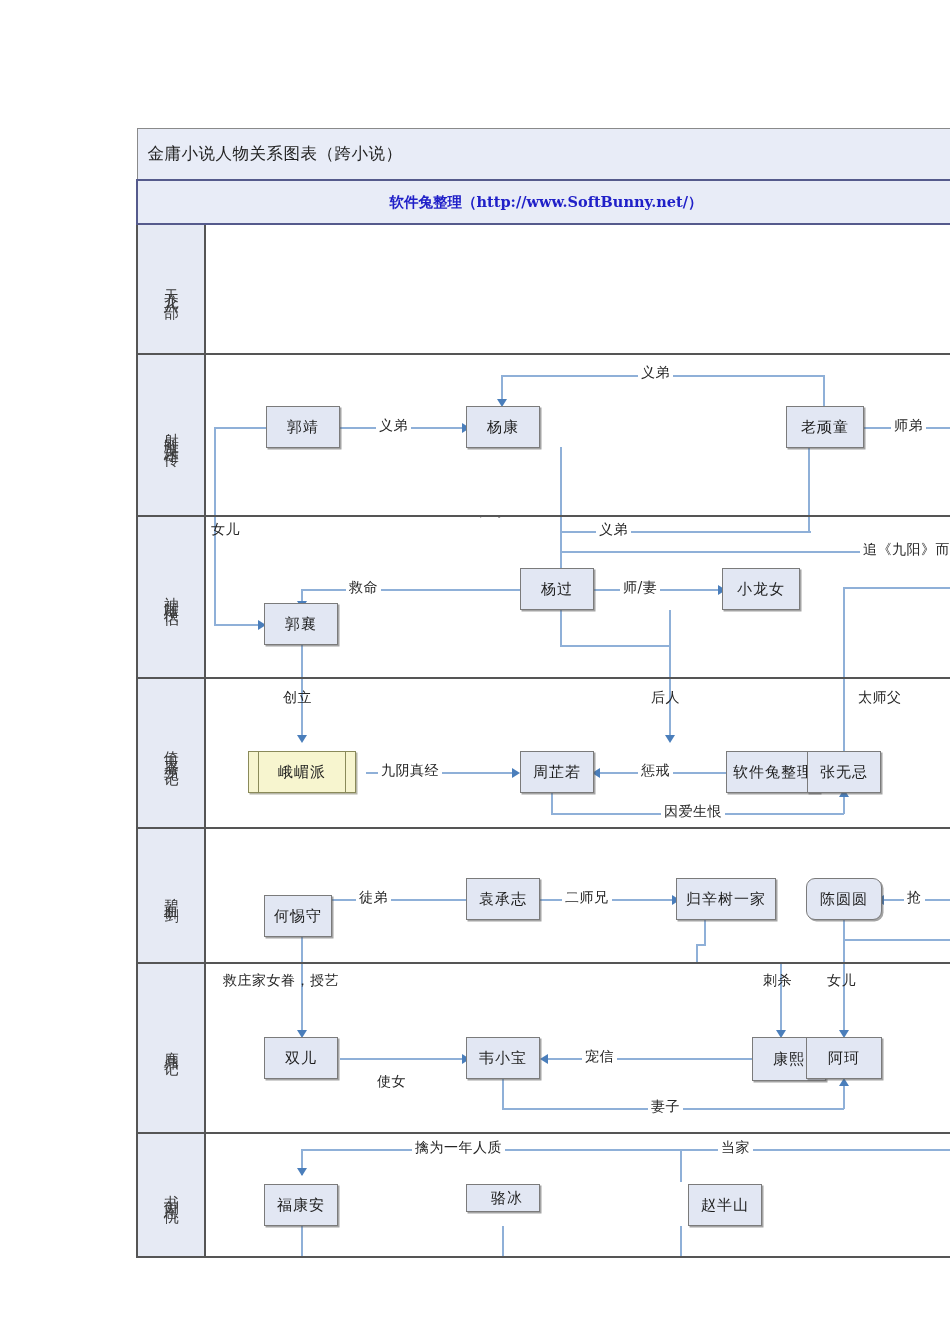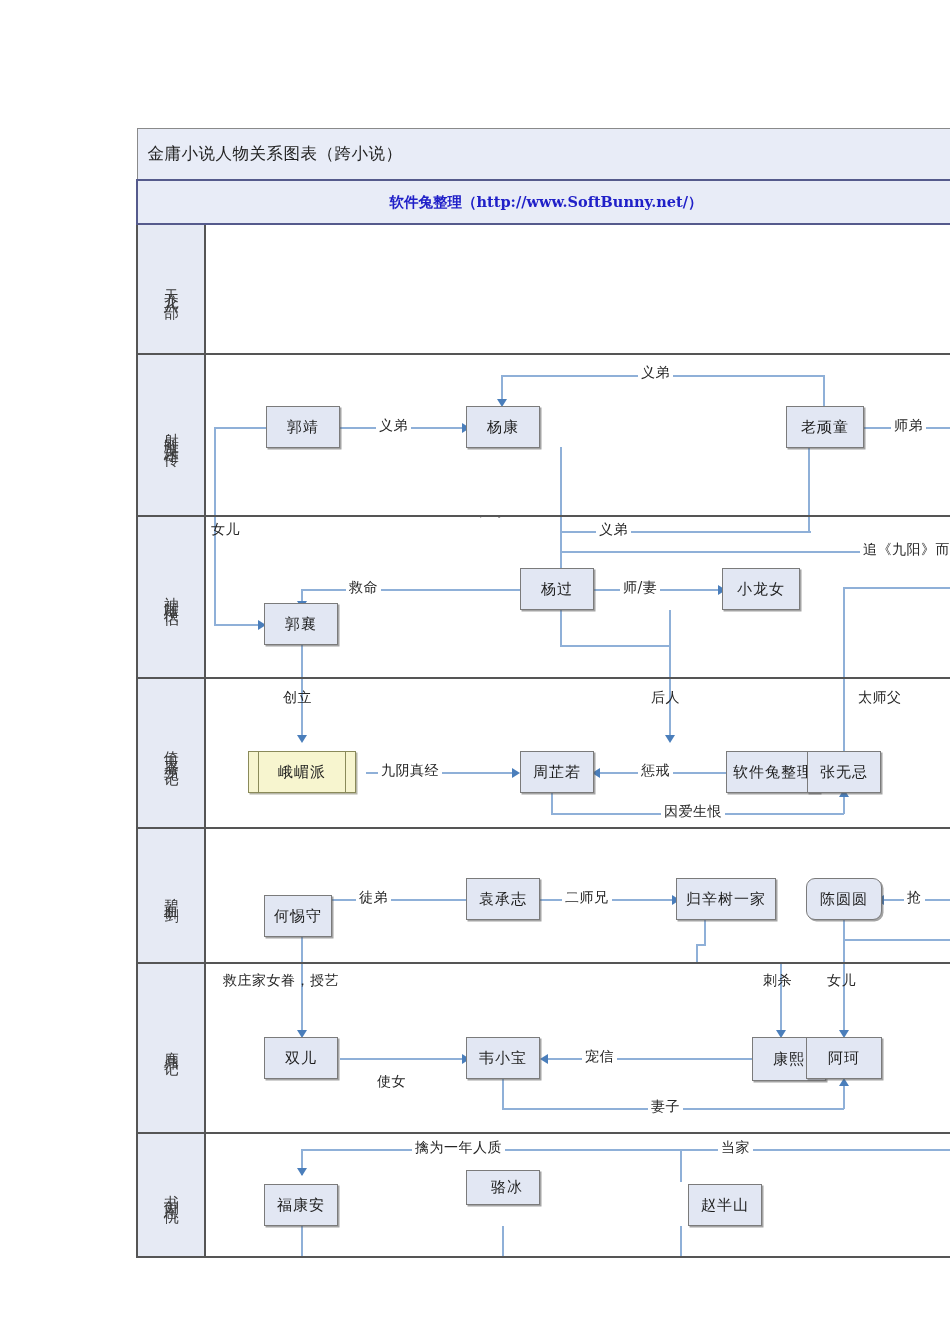--- a/index.html
+++ b/index.html
@@ -353,21 +353,21 @@
 
         <span class="elbl" style="left:512px;top:5px;">当家</span>
 
         <div class="v" style="left:95px;top:92px;height:30px;"></div>
         <div class="v" style="left:296px;top:92px;height:30px;"></div>
         <div class="v" style="left:474px;top:92px;height:30px;"></div>
 
         <div class="node" style="left:58px;top:50px;width:74px;height:42px;">
                 <span>福康安</span>
               </div>
-        <div class="node" style="left:260px;top:36px;width:74px;height:35px;padding-left:8px;">
+        <div class="node" style="left:260px;top:50px;width:74px;height:28px;padding-left:8px;">
                 <span>骆冰</span>
               </div>
         <div class="node" style="left:438px;top:50px;width:74px;height:42px;margin-left:44px;">
                 <span>赵半山</span>
               </div>
 
       </div>
     </td>
   </tr>
 </tbody>

